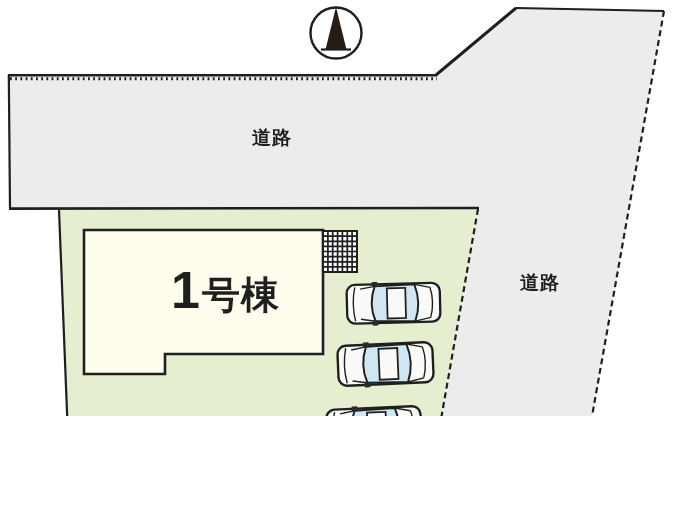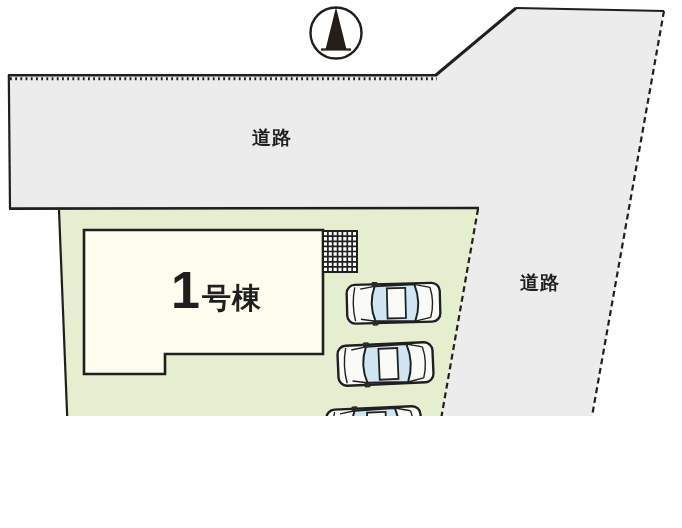--- a/index.html
+++ b/index.html
@@ -50,21 +50,21 @@
   .building-label {
     position: absolute;
     left: 171px; top: 264px;
     display: flex; align-items: baseline;
     color: var(--line, #1f1f1f);
     font-weight: bold;
     white-space: nowrap;
     user-select: none;
   }
   .building-label .num    { font-size: 52px; line-height: 1; letter-spacing: 0; }
-  .building-label .suffix { font-size: 29px; line-height: 1; letter-spacing: 1px; margin-left: 2px; }
+  .building-label .suffix { font-size: 38px; line-height: 1; letter-spacing: 1px; margin-left: 2px; }
 </style>
 </head>
 <body>
 
 <div class="stage">
 
   <svg width="682" height="528" viewBox="0 0 682 528">
 
     <defs>
       <g id="car">

